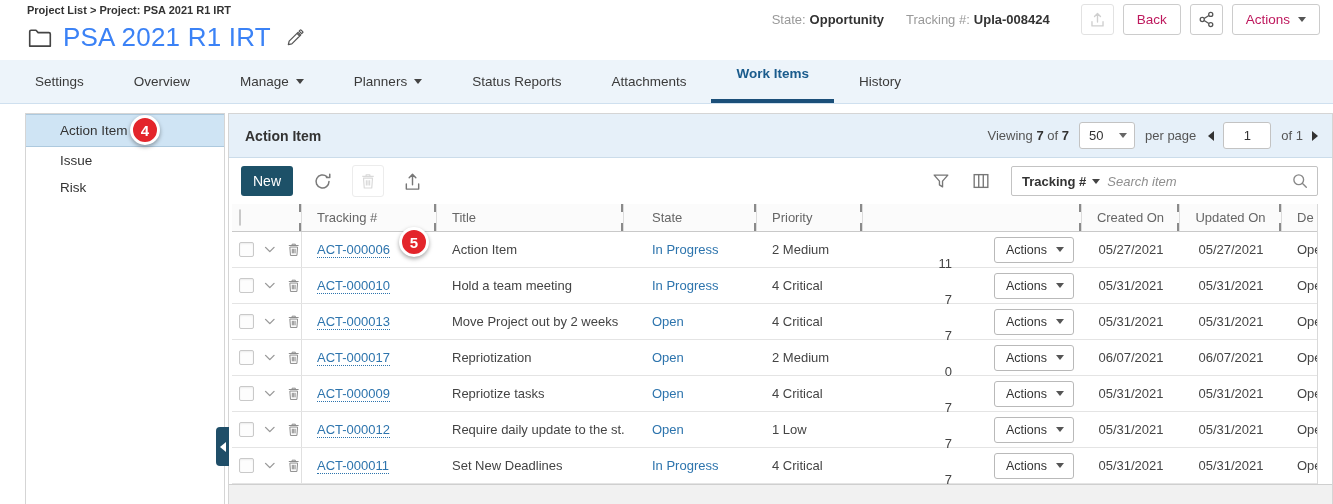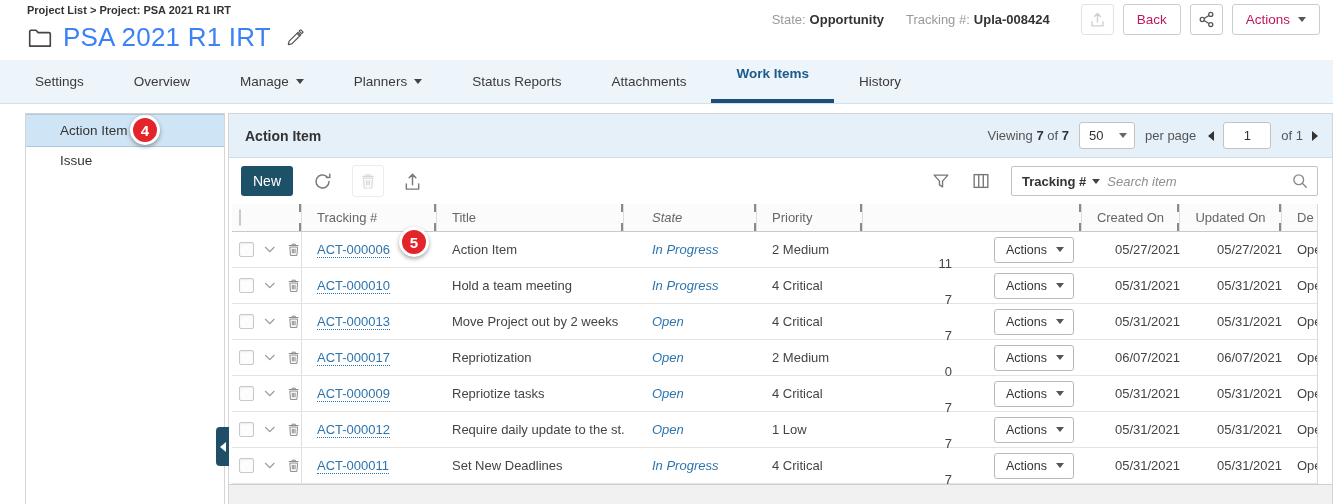--- a/index.html
+++ b/index.html
@@ -105,23 +105,23 @@
 
   .tr { height: 36px; border-bottom: 1px solid #e4e4e4; align-items: center; }
   .td { font-size: 13px; color: #444; padding-left: 15px; white-space: nowrap; overflow: hidden; }
   .c-controls { display: flex; align-items: center; gap: 9px; padding-left: 7px; height: 100%;
                 border-right: 1px solid #e0e0e0; }
   .cb { width: 15px; height: 15px; border: 1px solid #c9c9c9; border-radius: 2px; background: #fdfdfd;
         box-shadow: inset 0 1px 2px rgba(0,0,0,.07); cursor: pointer; flex-shrink: 0; }
   .row-link { color: #2d74ad; text-decoration: none; border-bottom: 1px dotted #2d74ad; cursor: pointer; margin-top: 11px; }
   .c-tracking { position: relative; overflow: visible; }
   .badge-row { left: 97px; top: -15px; }
-  .c-state { padding-left: 28px; font-style: italic; }
+  .c-state { padding-left: 28px; }
   .c-days { text-align: right; padding-right: 28px; padding-left: 0; margin-top: 27px; }
-  .c-created, .c-updated { text-align: right; padding-left: 0; }
+  .c-created, .c-updated { text-align: center; padding-left: 0; }
   .c-actions { padding-left: 14px; }
   .actions-btn { height: 26px; padding: 0 9px 0 11px; background: #fff; border: 1px solid #b9b9b9;
                  border-radius: 3px; font-size: 12.5px; color: #333; font-family: inherit;
                  display: inline-flex; align-items: center; cursor: pointer; }
   .actions-btn .caret { border-top-color: #555; margin-left: 9px; border-left-width: 4px; border-right-width: 4px; }
 
   .panel-footer { height: 21px; background: #f1f1f1; border-top: 1px solid #cfcfcf; }
 
   svg.ic { display: block; }
 </style>
@@ -193,20 +193,21 @@
 </div>
 
 <div class="content">
 
   <div class="sidebar">
     <div class="side-item selected">
       <span>Action Item</span>
       <span class="num-badge badge-sidebar">4</span>
     </div>
     <div class="side-item"><span>Issue</span></div>
+    <div class="side-item"><span>Risk</span></div>
   </div>
 
   <div class="main-panel">
     <div class="collapse-handle">
         <i></i>
       </div>
 
     <div class="panel-header">
       <span class="panel-title">Action Item</span>
       <div class="pager">

